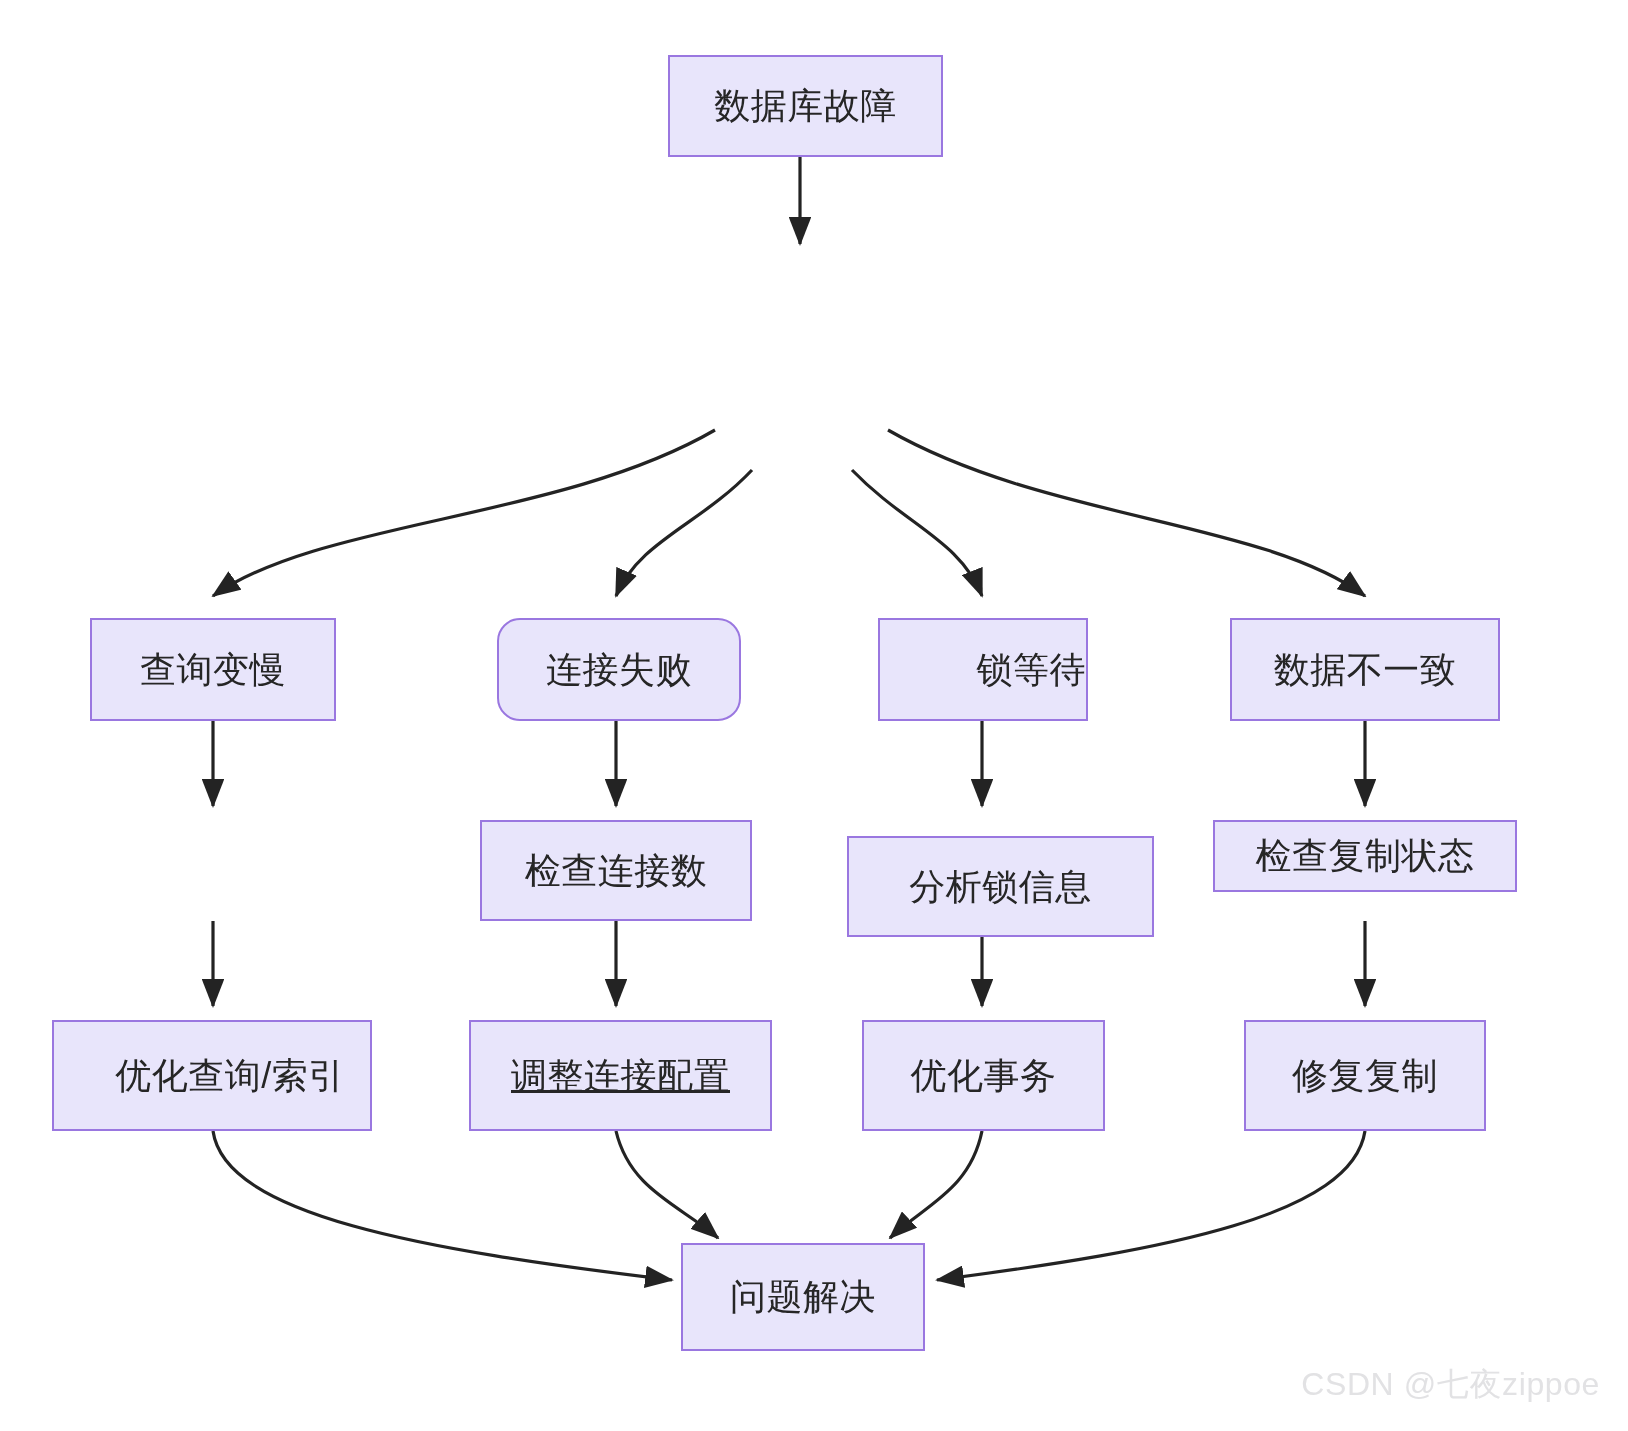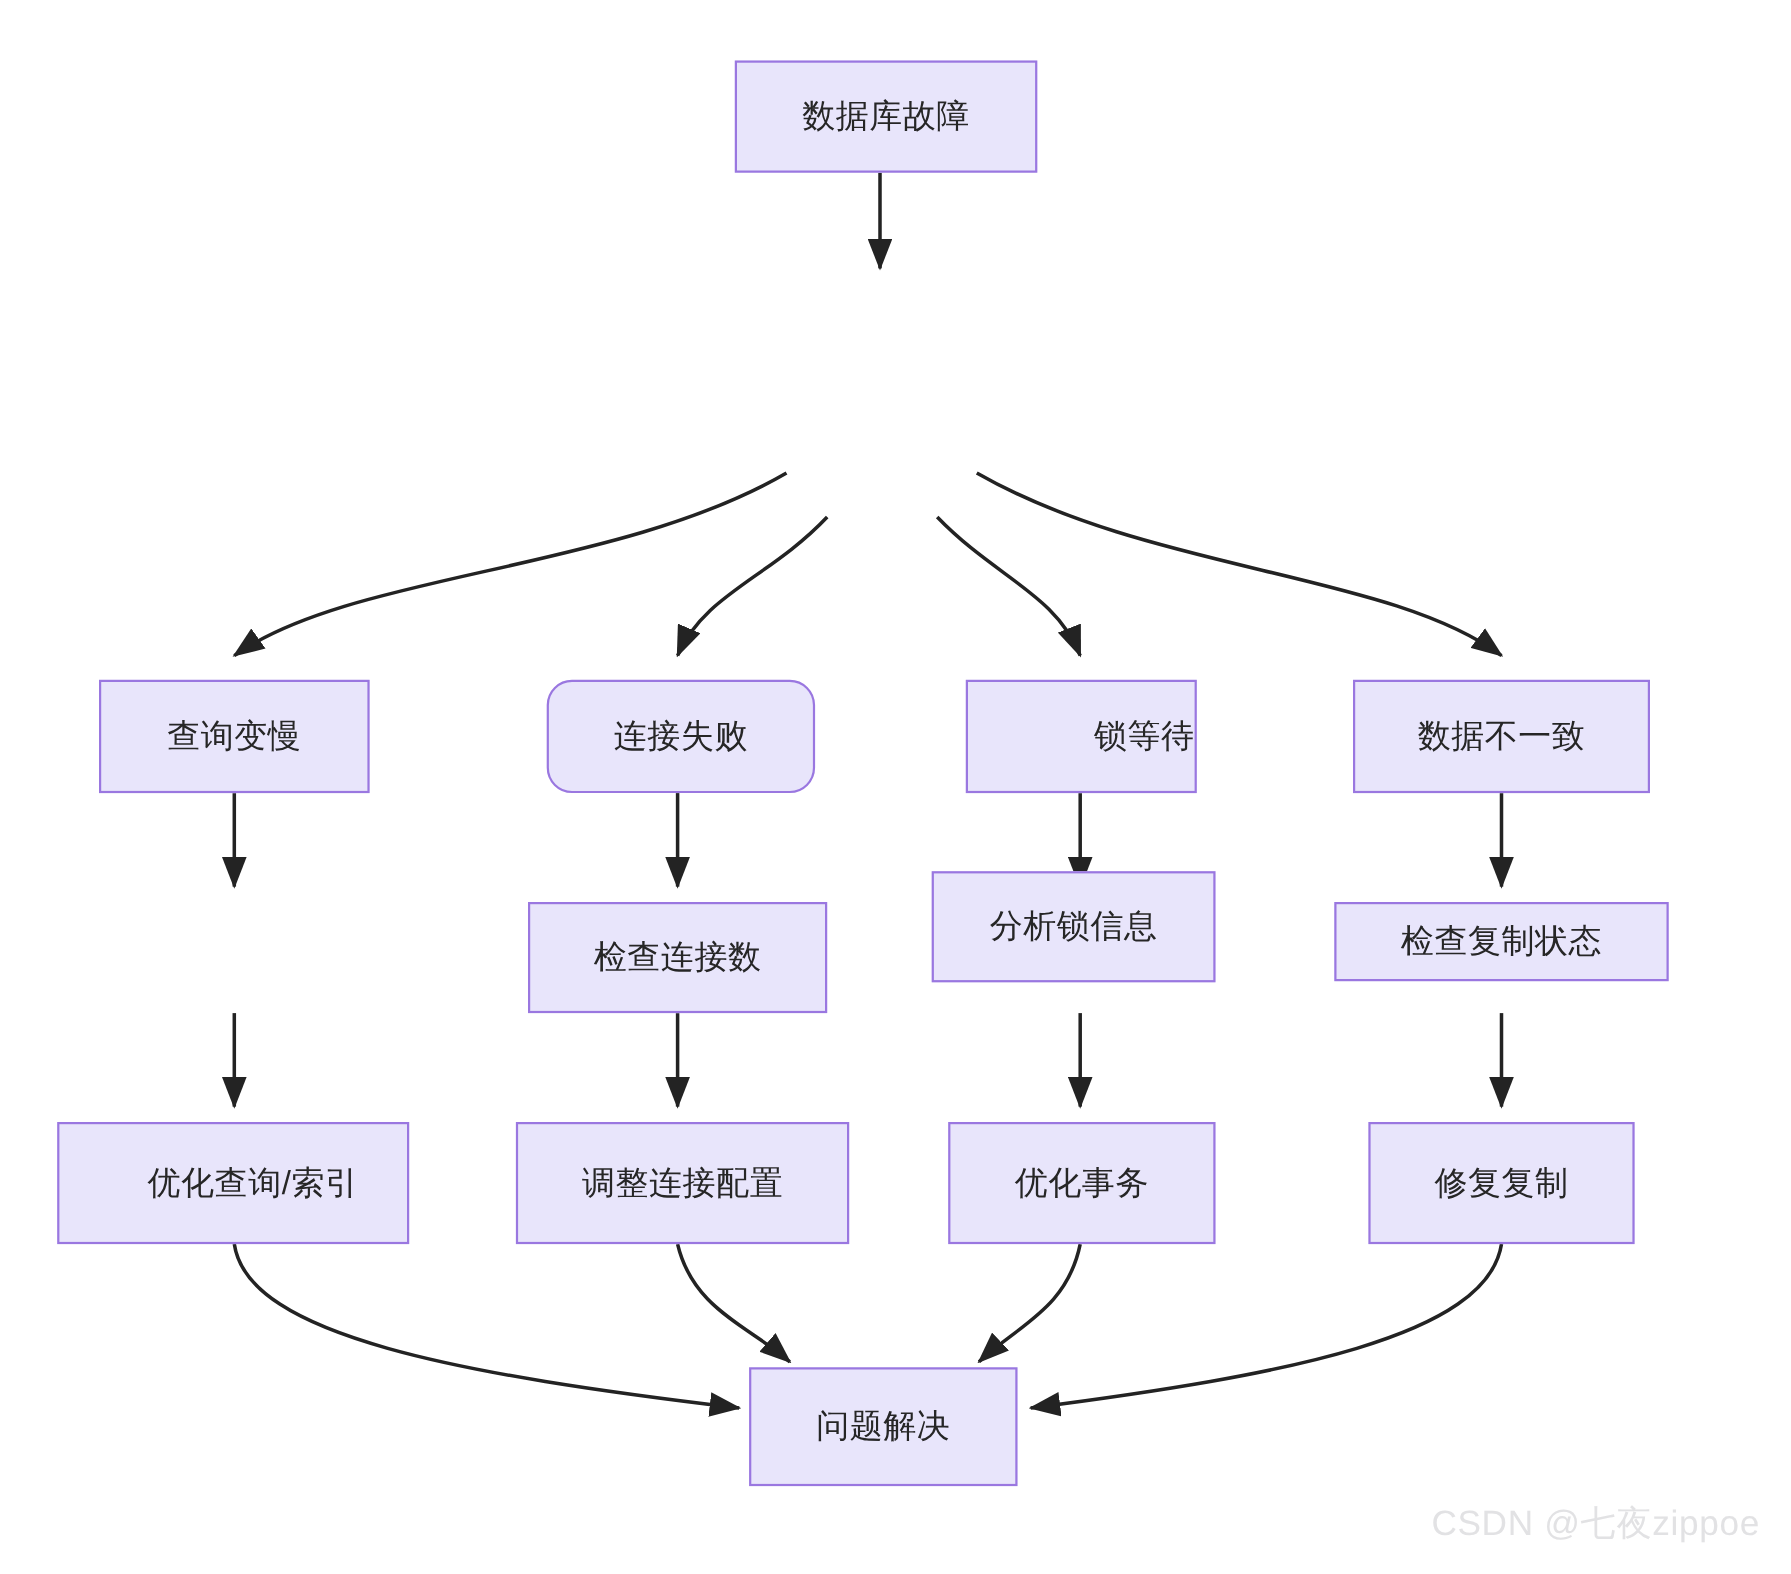--- a/index.html
+++ b/index.html
@@ -28,21 +28,21 @@
   }
   .node {
     position: absolute;
     box-sizing: border-box;
     background: #e8e5fb;
     border: 2.4px solid #9a77e0;
     display: flex;
     align-items: center;
     justify-content: center;
     color: #262626;
-    font-size: 30px;
+    font-size: 36px;
     letter-spacing: 0.5px;
     white-space: nowrap;
   }
   .node-label {
     display: block;
     line-height: 1;
   }
   .decision {
     position: absolute;
     box-sizing: border-box;
@@ -128,31 +128,31 @@
   <div class="node" style="left:878px; top:618px; width:210px; height:103px;justify-content:flex-end;">
     <span class="node-label">锁等待</span>
   </div>
   <div class="node" style="left:1230px; top:618px; width:270px; height:103px;">
     <span class="node-label">数据不一致</span>
   </div>
 
   <div class="node" style="left:480px; top:820px; width:272px; height:101px;align-items:center;">
     <span class="node-label">检查连接数</span>
   </div>
-  <div class="node" style="left:847px; top:792px; width:258px; height:101px;">
+  <div class="node" style="left:847px; top:836px; width:307px; height:101px;">
     <span class="node-label">分析锁信息</span>
   </div>
   <div class="node" style="left:1213px; top:820px; width:304px; height:72px;">
     <span class="node-label">检查复制状态</span>
   </div>
 
   <div class="node" style="left:52px; top:1020px; width:320px; height:111px;padding-left:36px;">
     <span class="node-label">优化查询/索引</span>
   </div>
-  <div class="node" style="left:469px; top:1020px; width:303px; height:111px;">
+  <div class="node" style="left:469px; top:1020px; width:303px; height:111px;text-decoration:underline;">
     <span class="node-label">调整连接配置</span>
   </div>
   <div class="node" style="left:862px; top:1020px; width:243px; height:111px;">
     <span class="node-label">优化事务</span>
   </div>
   <div class="node" style="left:1244px; top:1020px; width:242px; height:111px;">
     <span class="node-label">修复复制</span>
   </div>
 
   <div class="node" style="left:681px; top:1243px; width:244px; height:108px;">

